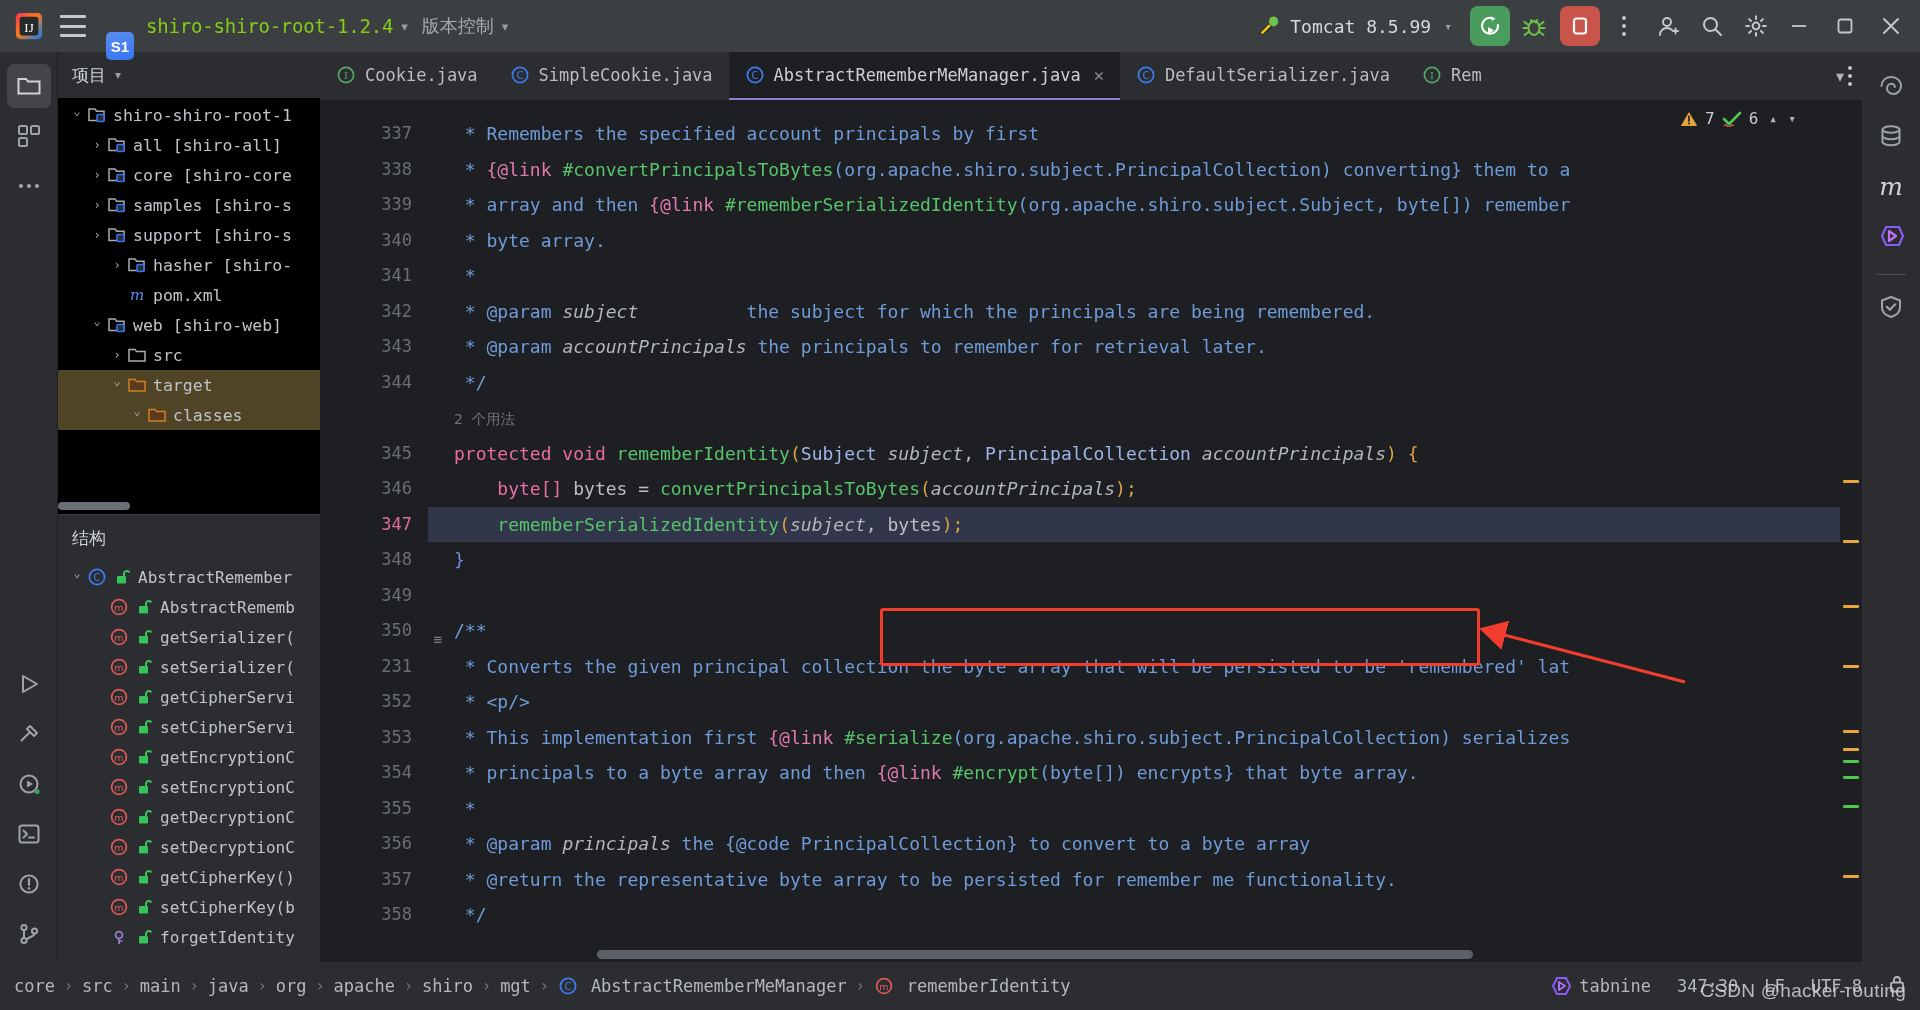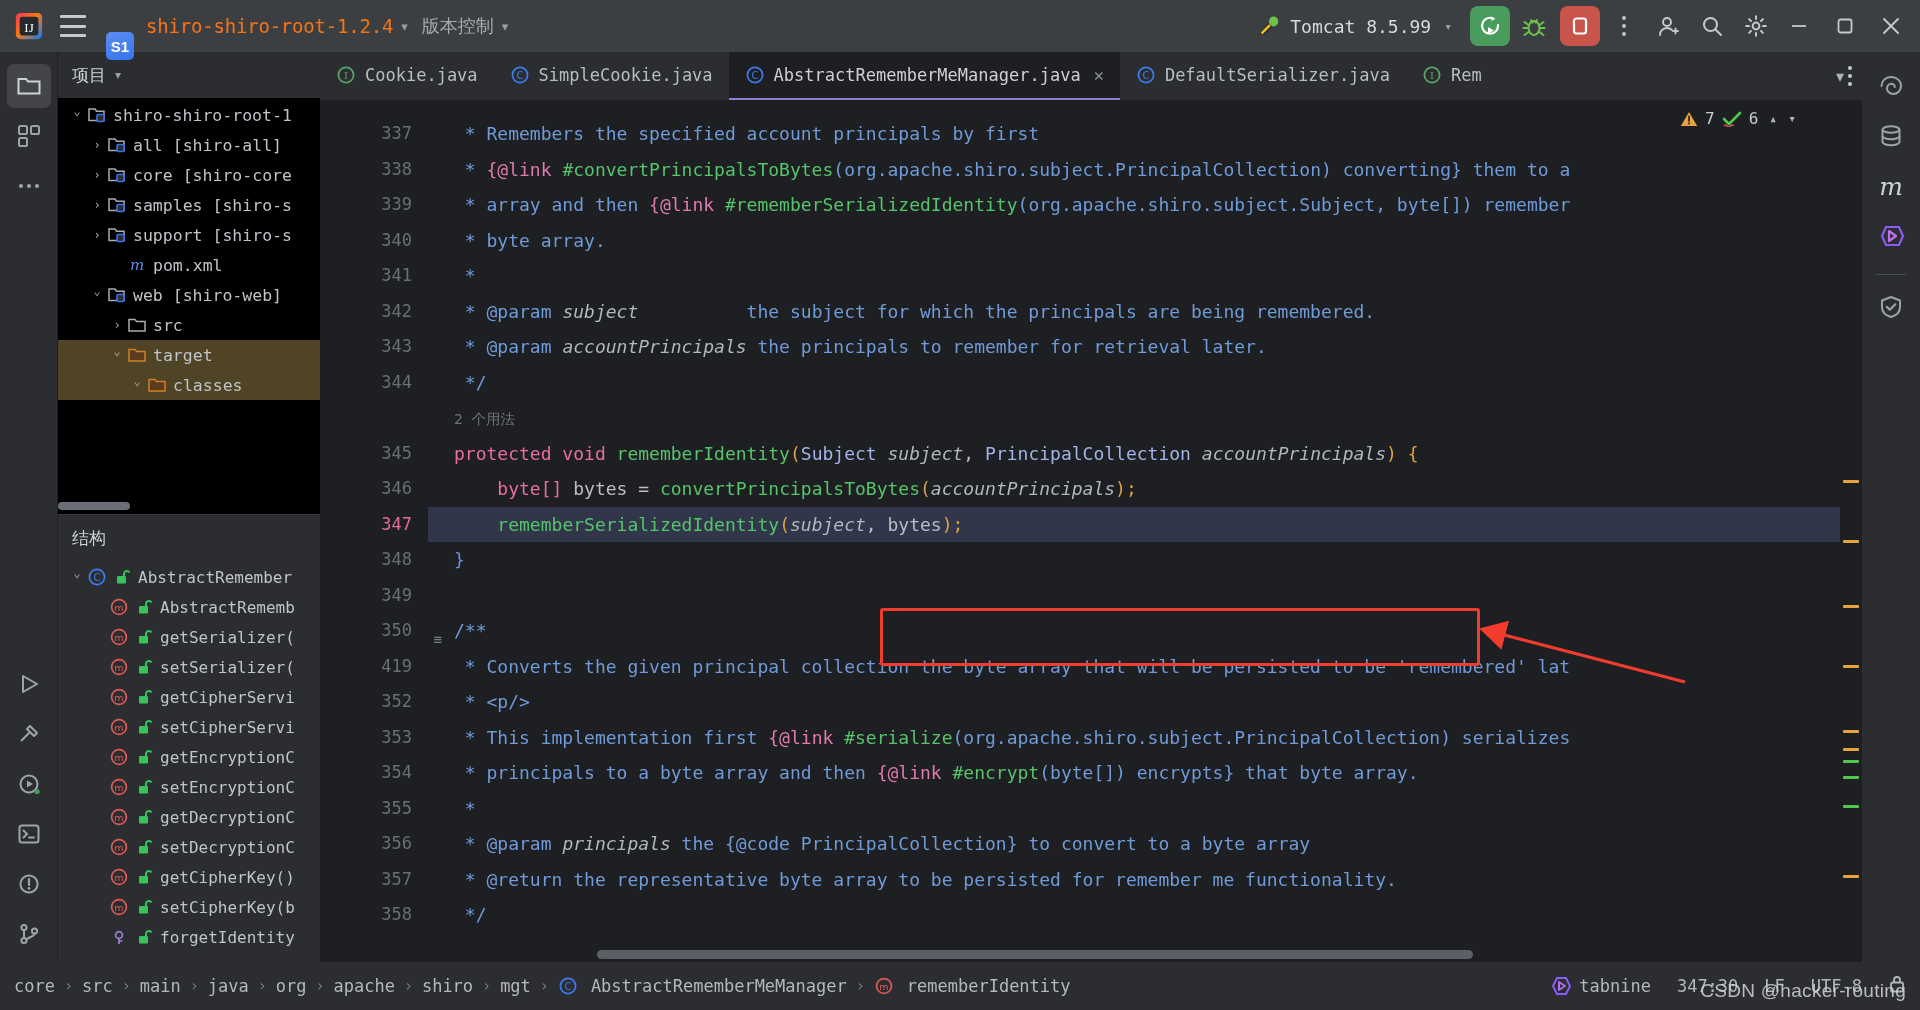--- a/index.html
+++ b/index.html
@@ -40,21 +40,21 @@
   .tb-logo { width: 30px; height: 30px; margin-right: 16px; flex:0 0 auto;}
   .burger { width: 26px; height: 22px; margin-right: 20px; display:flex; flex-direction:column; justify-content:space-between; cursor:pointer;}
   .burger i { display:block; height:3px; background:#c5c8cc; border-radius:1px;}
   .proj-badge {
     width: 28px; height: 28px; border-radius: 5px;
     background: linear-gradient(160deg,#5b8def,#3574f0);
     color:#fff; font-size:15px; font-weight:700;
     display:flex; align-items:center; justify-content:center;
     margin-right: 12px; flex:0 0 auto;margin-top:40px;
   }
-  .proj-name { font-size: 19px; color:#f97316; font-family:"DejaVu Sans Mono", monospace; letter-spacing:-0.2px;}
+  .proj-name { font-size: 19px; color:#84cc16; font-family:"DejaVu Sans Mono", monospace; letter-spacing:-0.2px;}
   .chev { color:#9a9da3; font-size:13px; margin:0 14px 0 8px;}
   .vcs-label { font-size:18px; color:#a6a9af; }
   .tb-spacer { flex: 1 1 auto; }
   .run-config {
     display:flex; align-items:center; gap:9px;
     font-size:18px; color:#d6d9de; font-family:"DejaVu Sans Mono", monospace;
     margin-right: 12px;
   }
   .cat-icon { width:24px; height:22px; }
   .btn-sq {
@@ -487,20 +487,30 @@
             <span class="arr closed"></span>
             <span class="ico">
               <svg width="20" height="20" viewBox="0 0 20 20">
                 <path d="M2 4 H8 L9.6 6.2 H17 V15.5 H2 Z" fill="none" stroke="#a9acb2" stroke-width="1.5"></path>
                 <rect x="10" y="9.5" width="7" height="7" rx="1.2" fill="#2b2d30" stroke="#3574f0" stroke-width="1.6"></rect>
               </svg>
             </span>
             <span class="lbl">support [shiro-s</span>
           </div>
           <div class="trow" style="padding-left: 50px;">
+            <span class="arr closed"></span>
+            <span class="ico">
+              <svg width="20" height="20" viewBox="0 0 20 20">
+                <path d="M2 4 H8 L9.6 6.2 H17 V15.5 H2 Z" fill="none" stroke="#a9acb2" stroke-width="1.5"></path>
+                <rect x="10" y="9.5" width="7" height="7" rx="1.2" fill="#2b2d30" stroke="#3574f0" stroke-width="1.6"></rect>
+              </svg>
+            </span>
+            <span class="lbl">hasher [shiro-</span>
+          </div>
+          <div class="trow" style="padding-left: 50px;">
             <span class="arr "></span>
             <span class="ico">
               <svg width="20" height="20" viewBox="0 0 20 20">
                 <text x="10" y="15" text-anchor="middle" font-family="DejaVu Serif, serif" font-size="15" font-style="italic" fill="#5b8def">m</text>
               </svg>
             </span>
             <span class="lbl">pom.xml</span>
           </div>
           <div class="trow" style="padding-left: 30px;">
             <span class="arr open"></span>
@@ -844,21 +854,21 @@
               <div class="gline">342</div>
               <div class="gline">343</div>
               <div class="gline">344</div>
               <div class="gline">&nbsp;</div>
               <div class="gline">345</div>
               <div class="gline">346</div>
               <div class="gline cur">347</div>
               <div class="gline">348</div>
               <div class="gline">349</div>
               <div class="gline">350<span class="foldmark">≡</span></div>
-              <div class="gline">419</div>
+              <div class="gline">231</div>
               <div class="gline">352</div>
               <div class="gline">353</div>
               <div class="gline">354</div>
               <div class="gline">355</div>
               <div class="gline">356</div>
               <div class="gline">357</div>
               <div class="gline">358</div>
             </div>
           <div class="code" id="code-lines"><div class="cline"><span class="c-doc"> * Remembers the specified account principals by first</span></div><div class="cline"><span class="c-doc"> * </span><span class="c-tag">{@link </span><span class="c-ref">#convertPrincipalsToBytes</span><span class="c-doc">(org.apache.shiro.subject.PrincipalCollection) converting}</span><span class="c-doc"> them to a</span></div><div class="cline"><span class="c-doc"> * array and then </span><span class="c-tag">{@link </span><span class="c-ref">#rememberSerializedIdentity</span><span class="c-doc">(org.apache.shiro.subject.Subject, byte[]) remember</span></div><div class="cline"><span class="c-doc"> * byte array.</span></div><div class="cline"><span class="c-doc"> *</span></div><div class="cline"><span class="c-doc"> * @param </span><span class="c-ital">subject</span><span class="c-doc">          the subject for which the principals are being remembered.</span></div><div class="cline"><span class="c-doc"> * @param </span><span class="c-ital">accountPrincipals</span><span class="c-doc"> the principals to remember for retrieval later.</span></div><div class="cline"><span class="c-doc"> */</span></div><div class="cline"><span class="inlay">2 个用法</span></div><div class="cline"><span class="c-kw">protected void </span><span class="c-meth">rememberIdentity</span><span class="c-par">(</span><span class="c-type">Subject </span><span class="c-ital">subject</span><span class="c-txt">, </span><span class="c-type">PrincipalCollection </span><span class="c-ital">accountPrincipals</span><span class="c-par">) {</span></div><div class="cline"><span class="c-kw">    byte[] </span><span class="c-txt">bytes = </span><span class="c-meth">convertPrincipalsToBytes</span><span class="c-par">(</span><span class="c-ital">accountPrincipals</span><span class="c-par">)</span><span class="c-par">;</span></div><div class="cline hl"><span class="c-txt">    </span><span class="c-meth">rememberSerializedIdentity</span><span class="c-par">(</span><span class="c-ital">subject</span><span class="c-txt">, </span><span class="c-txt">bytes</span><span class="c-par">)</span><span class="c-par">;</span></div><div class="cline"><span class="c-brace">}</span></div><div class="cline"><span class="c-txt"></span></div><div class="cline"><span class="c-doc">/**</span></div><div class="cline"><span class="c-doc"> * Converts the given principal collection the byte array that will be persisted to be 'remembered' lat</span></div><div class="cline"><span class="c-doc"> * &lt;p/&gt;</span></div><div class="cline"><span class="c-doc"> * This implementation first </span><span class="c-tag">{@link </span><span class="c-ref">#serialize</span><span class="c-doc">(org.apache.shiro.subject.PrincipalCollection) serializes</span></div><div class="cline"><span class="c-doc"> * principals to a byte array and then </span><span class="c-tag">{@link </span><span class="c-ref">#encrypt</span><span class="c-doc">(byte[]) encrypts}</span><span class="c-doc"> that byte array.</span></div><div class="cline"><span class="c-doc"> *</span></div><div class="cline"><span class="c-doc"> * @param </span><span class="c-ital">principals</span><span class="c-doc"> the </span><span class="c-doc">{@code PrincipalCollection}</span><span class="c-doc"> to convert to a byte array</span></div><div class="cline"><span class="c-doc"> * @return the representative byte array to be persisted for remember me functionality.</span></div><div class="cline"><span class="c-doc"> */</span></div></div>
           <div class="analysis" id="analysis-strip">

